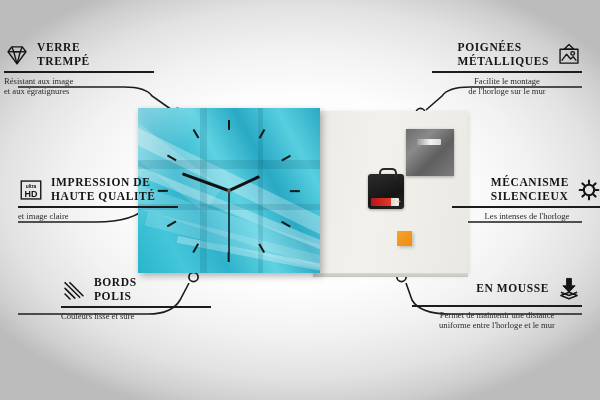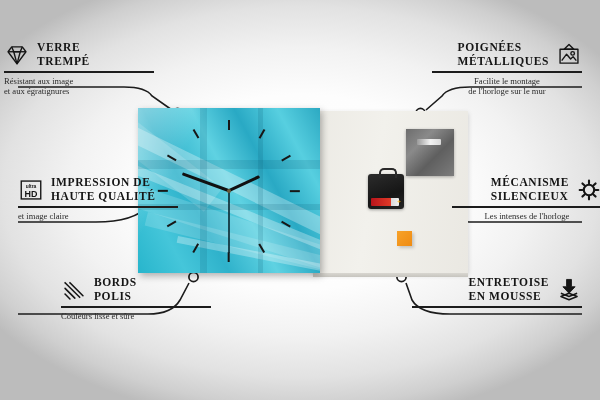--- a/index.html
+++ b/index.html
@@ -270,27 +270,30 @@
     </div>
     <div class="rule"></div>
     <div class="sub">
       <div>Les intenses de l'horloge</div>
     </div>
   </div>
 
   <div class="feat right" style="left:412px;top:276px;width:170px;">
     <div class="head">
       <div class="ttl">
-        <div>ENTRETOISE</div>
         <div>EN MOUSSE</div>
       </div>
       <svg class="ico" viewBox="0 0 32 32">
         <path d="M13,3 L19,3 L19,12 L23.5,12 L16,20 L8.5,12 L13,12 Z" fill="#151515" stroke="#151515" stroke-width="1.1" stroke-linejoin="round"></path>
         <g fill="none" stroke="#151515" stroke-width="1.7" stroke-linejoin="round">
           <path d="M16,20 L26,24 L16,28 L6,24 Z"></path>
           <path d="M6,20 L16,24 L26,20"></path>
         </g>
       </svg>
     </div>
     <div class="rule"></div>
+    <div class="sub">
+      <div>Permet de maintenir une distance</div>
+      <div>uniforme entre l'horloge et le mur</div>
+    </div>
   </div>
 
 </div>
 
 </body></html>

